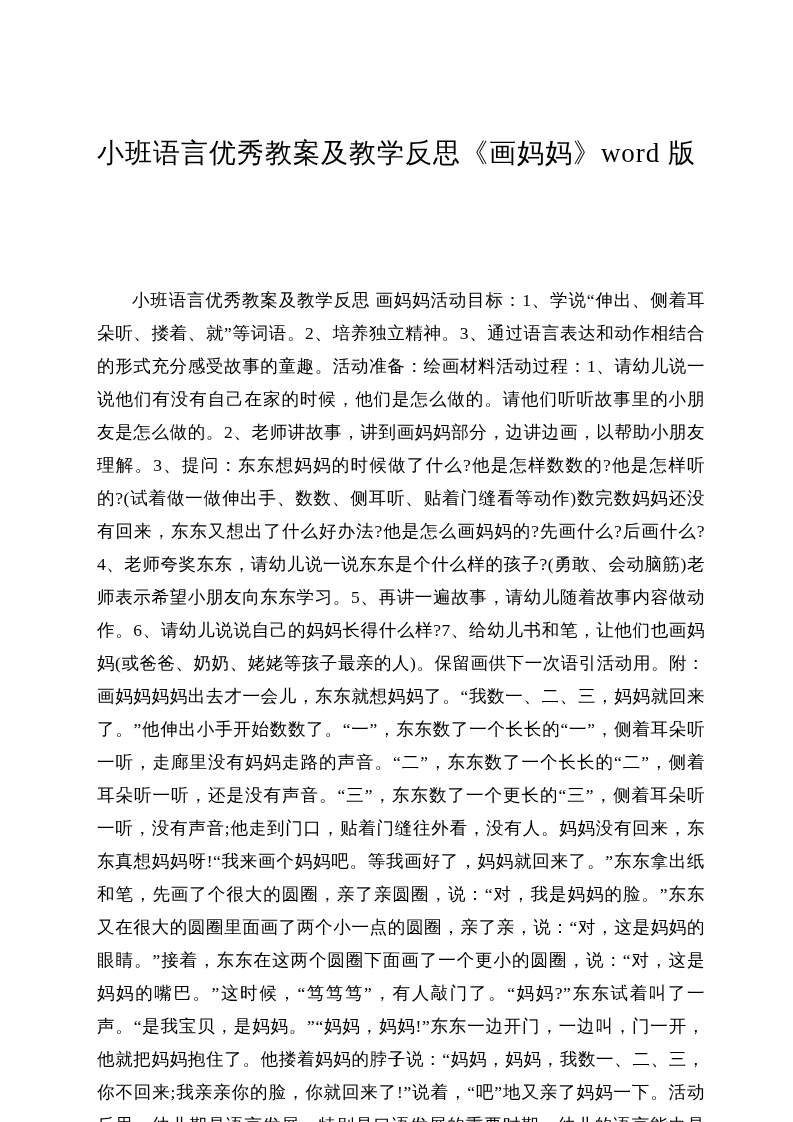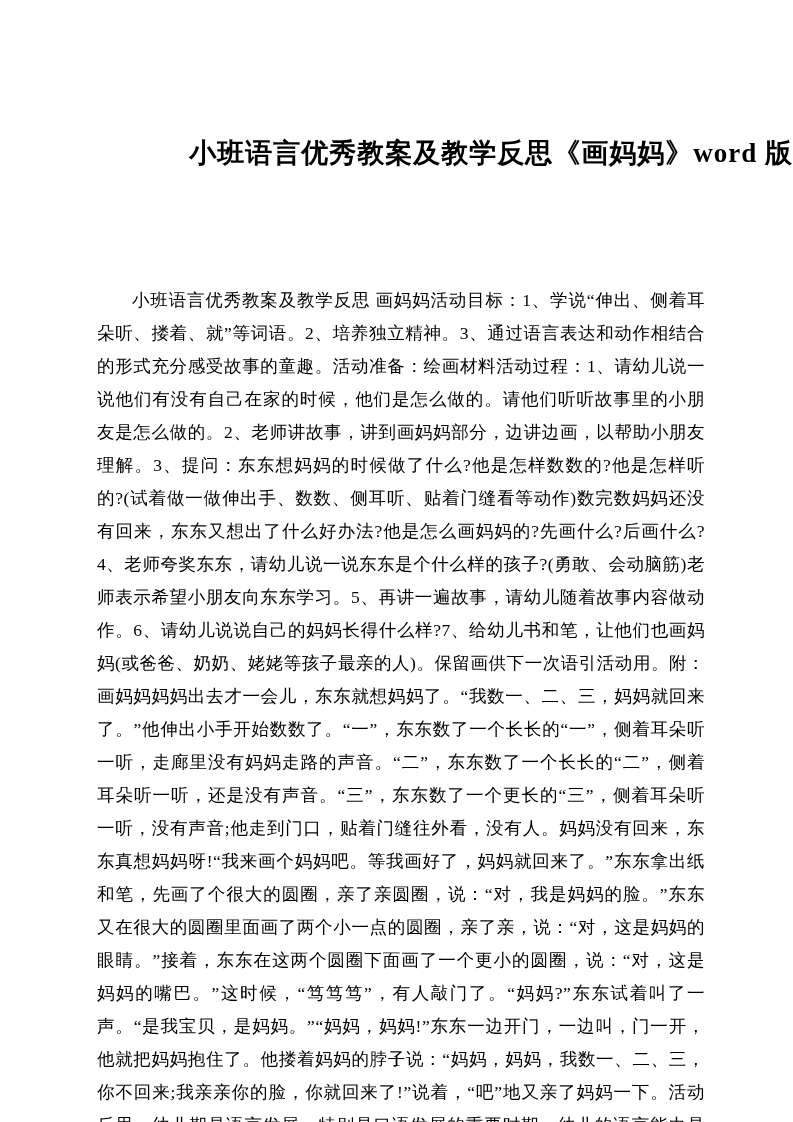--- a/index.html
+++ b/index.html
@@ -16,23 +16,23 @@
     color: #000000;
     overflow: hidden;
     margin: 0 auto;
   }
   .doc-title {
     position: absolute;
     top: 136px;
     left: 0;
     right: 0;
     margin: 0;
-    text-align: right;
+    text-align: center;
     font-size: 27px;
-    font-weight: bold;
+    font-weight: normal;
     letter-spacing: 1px;
     line-height: 1.3;
   }
   .doc-body {
     position: absolute;
     top: 284px;
     left: 97px;
     width: 608px;
     margin: 0;
     font-size: 17.5px;

